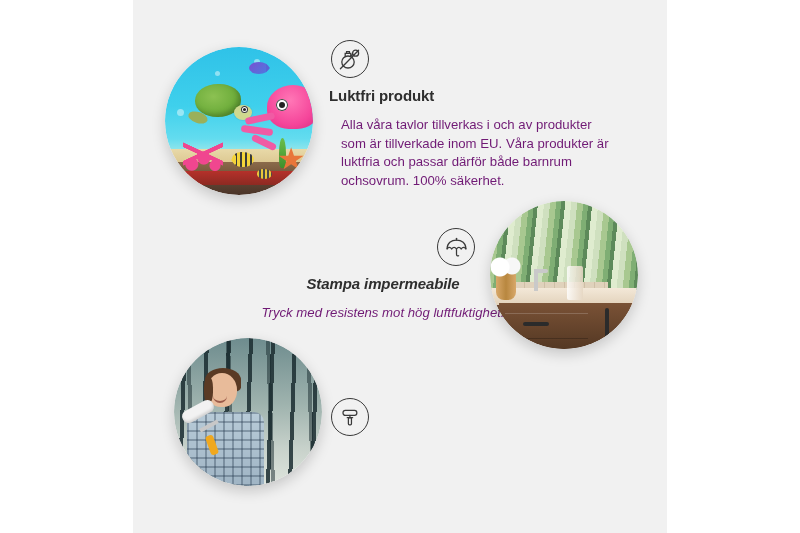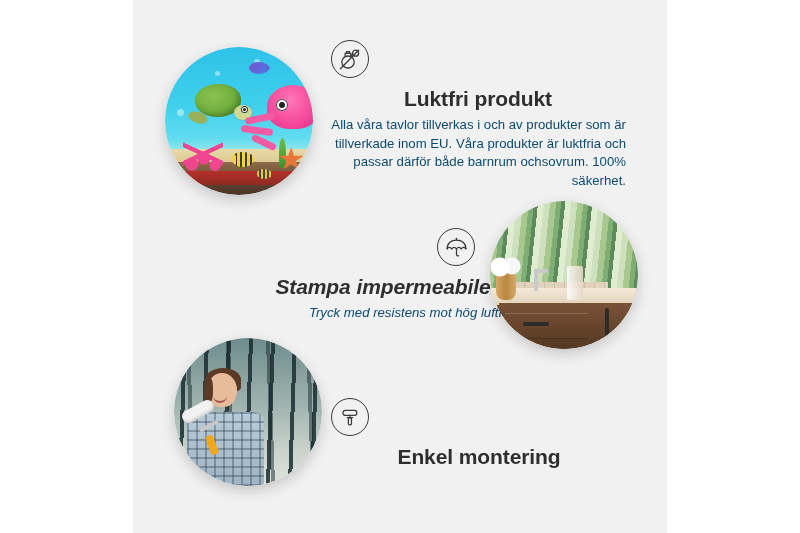--- a/index.html
+++ b/index.html
@@ -257,33 +257,31 @@
   
   .feature { position: absolute; }
   .icon-circle {
     width: 38px; height: 38px;
     border: 1.6px solid #3a3a3a;
     border-radius: 50%;
     display: flex; align-items: center; justify-content: center;
     box-sizing: border-box;
   }
   .f-title {
-    font-size: 21px;
+    font-size: 15px;
     font-weight: bold;
     color: #2e2e2e;
     margin: 9px 0 5px 0;
     letter-spacing: -0.1px;
-    text-align: center;
   }
   .f-body {
     font-size: 13.2px;
     line-height: 18.5px;
-    color: #0c4a6e;
-    margin: 1px;
-    text-align: right;
+    color: #701a75;
+    margin: 12px;
   }
 
   #feature-odorless { left: 196px; top: 40px; width: 298px; }
   #feature-odorless .icon-circle { margin-left: 2px; }
 
   #feature-waterproof { left: 80px; top: 228px; width: 340px; text-align: center; font-style: italic; }
   #feature-waterproof .icon-wrap { display:flex; justify-content:flex-end; padding-right: 78px; }
   #feature-waterproof .f-body { font-size: 13.2px; }
 
   #feature-easy { left: 196px; top: 398px; width: 300px; }
@@ -384,17 +382,16 @@
 
     <div class="feature" id="feature-easy">
       <div class="icon-circle">
         <svg width="25" height="25" viewBox="0 0 26 26" fill="none" stroke="#3a3a3a" stroke-width="1.3" stroke-linecap="round" stroke-linejoin="round">
           <rect x="5.2" y="5.6" width="14.4" height="5.2" rx="2.4"></rect>
           <path d="M12.4 10.8 L12.4 13.2"></path>
           <path d="M9.6 13.2 L15.2 13.2"></path>
           <rect x="10.8" y="13.2" width="3.2" height="7.4" rx="1.1"></rect>
         </svg>
       </div>
-      <div class="f-title">Enkel montering</div>
     </div>
 
   </div>
 </div>
 
 </body></html>

